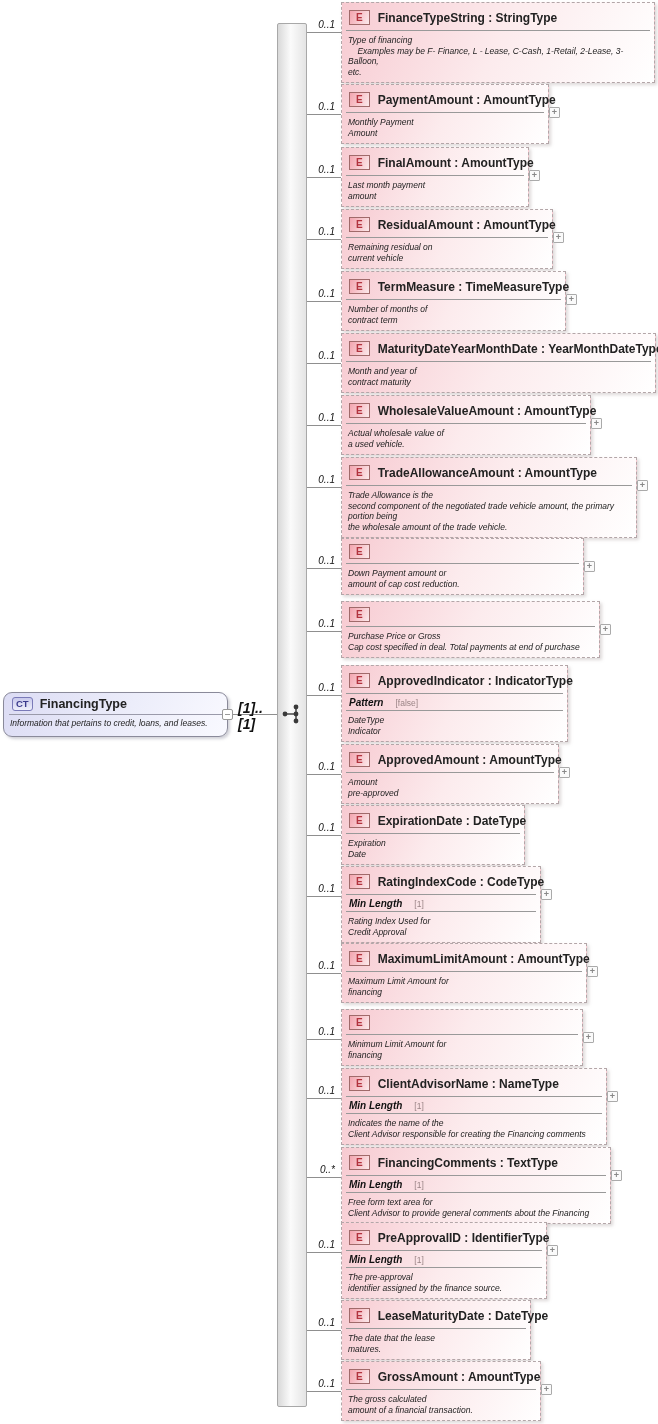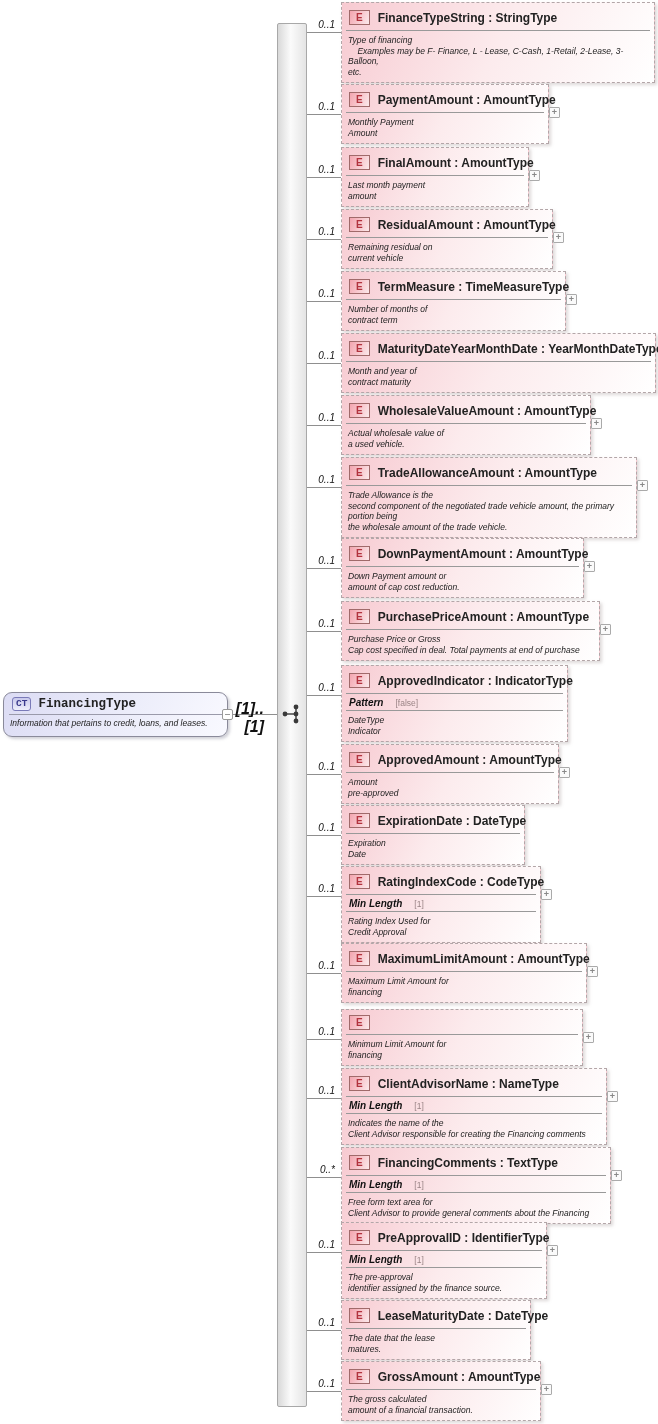--- a/index.html
+++ b/index.html
@@ -4,35 +4,35 @@
 <style>
   html,body{margin:0;padding:0;background:#fff;}
   #page{position:relative;width:658px;height:1424px;overflow:hidden;
         font-family:"Liberation Sans",sans-serif;background:#fff;}
 
   
   .ct-box{position:absolute;left:3px;top:692px;width:225px;height:45px;
     border:1px solid #8a8a9a;border-radius:9px;
     background:linear-gradient(115deg,#dcdcf4 0%,#ecedfa 55%,#f9f9ff 100%);
     box-shadow:2px 2px 3px rgba(120,120,140,.35);box-sizing:border-box;}
-  .ct-header{display:flex;align-items:flex-end;gap:7px;padding:4px 15px 2px 8px;font-family:Liberation Mono, monospace;}
+  .ct-header{display:flex;align-items:flex-end;gap:7px;padding:4px 15px 2px 8px;}
   .ct-icon{font-size:9.5px;font-weight:bold;color:#3a3a8c;border:1px solid #7a7ab8;
     border-radius:3px;padding:0 3px;line-height:12px;
     background:linear-gradient(#c9c9ec,#eeeffb);}
   .ct-name{font-weight:bold;font-size:12.5px;color:#222;}
   .ct-rule{height:1px;background:#9a9aaa;margin:1px 5px 2px 5px;}
   .ct-annot{font-style:italic;font-size:8.5px;color:#222;padding:1px 6px;white-space:nowrap;}
 
   .toggle{position:absolute;left:222px;top:709px;width:11px;height:11px;
     border:1px solid #999;border-radius:2px;background:#fff;box-sizing:border-box;}
   .toggle::after{content:"";position:absolute;left:2px;right:2px;top:4px;height:1px;background:#999;}
 
   .hline{position:absolute;height:1px;background:#8f8f8f;}
-  .root-card{position:absolute;left:228px;top:700px;width:36px;text-align:right;
-    font-size:16px;font-style:italic;font-weight:bold;color:#111;}
+  .root-card{position:absolute;left:238px;top:700px;width:36px;text-align:left;
+    font-size:14px;font-style:italic;font-weight:bold;color:#111;}
 
   
   .bar{position:absolute;left:277px;top:23px;width:30px;height:1384px;
     border:1px solid #a8a8a8;border-radius:2px;box-sizing:border-box;
     background:linear-gradient(to right,#d9d9d9 0%,#fbfbfb 45%,#e4e4e4 100%);}
   .seq-icon{position:absolute;left:281px;top:702px;}
 
   
   .el-row{position:absolute;left:0;width:658px;height:0;overflow:visible;}
   .el-row .connector{position:absolute;left:307px;top:30px;width:34px;height:1px;background:#8f8f8f;}
@@ -225,38 +225,36 @@
           </div>
       <div class="plus-btn">+</div>
     </div>
   </div>
       <div class="el-row" style="top: 538px;">
     <div class="connector"></div>
     <div class="card">0..1</div>
     <div class="el-box" style="width: 243px;">
       <div class="el-header">
         <span class="e-icon">E</span>
-        <span style="white-space:nowrap;"><span class="el-name">DownPaymentAmount</span><span class="el-colon"> : </span><span class="el-type">AmountType</span></span>
       </div>
       <div class="rule"></div>
 
       <div class="annot">
             <div>Down Payment amount or</div>
             <div>amount of cap cost reduction.</div>
           </div>
       <div class="plus-btn">+</div>
     </div>
   </div>
       <div class="el-row" style="top: 601px;">
     <div class="connector"></div>
     <div class="card">0..1</div>
     <div class="el-box" style="width: 259px;">
       <div class="el-header">
         <span class="e-icon">E</span>
-        <span style="white-space:nowrap;"><span class="el-name">PurchasePriceAmount</span><span class="el-colon"> : </span><span class="el-type">AmountType</span></span>
       </div>
       <div class="rule"></div>
 
       <div class="annot">
             <div>Purchase Price or Gross</div>
             <div>Cap cost specified in deal. Total payments at end of purchase</div>
           </div>
       <div class="plus-btn">+</div>
     </div>
   </div>

